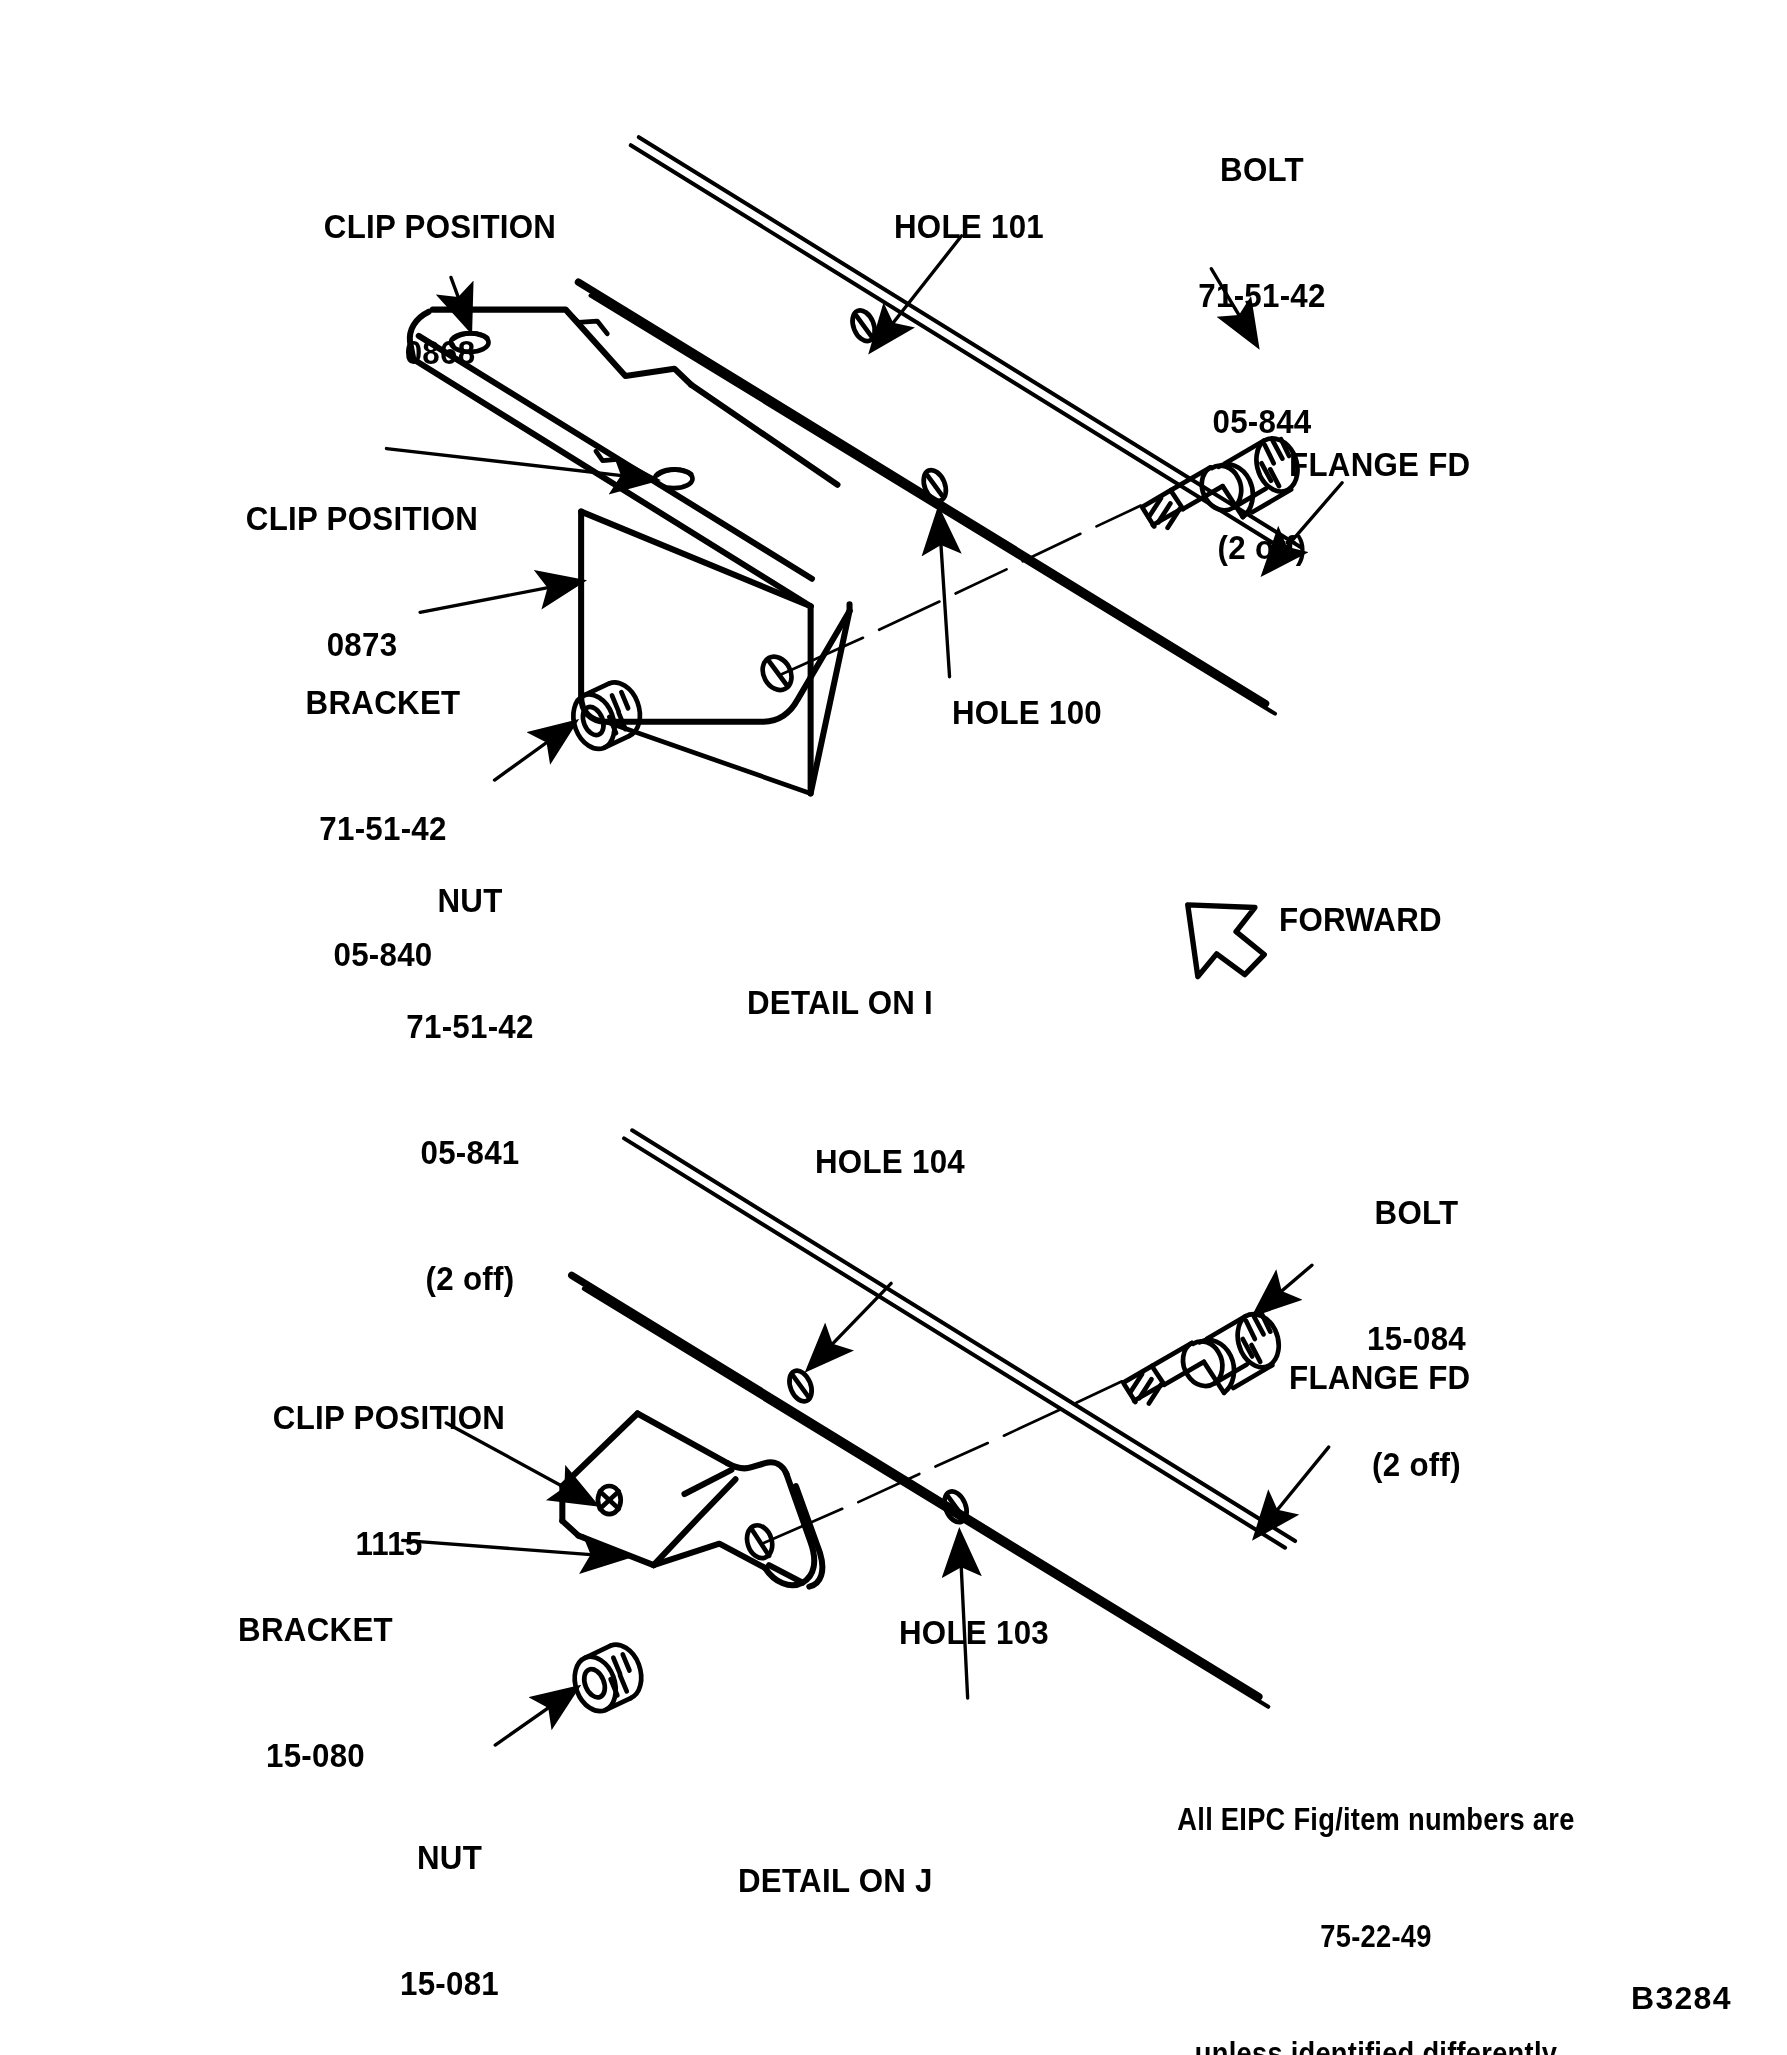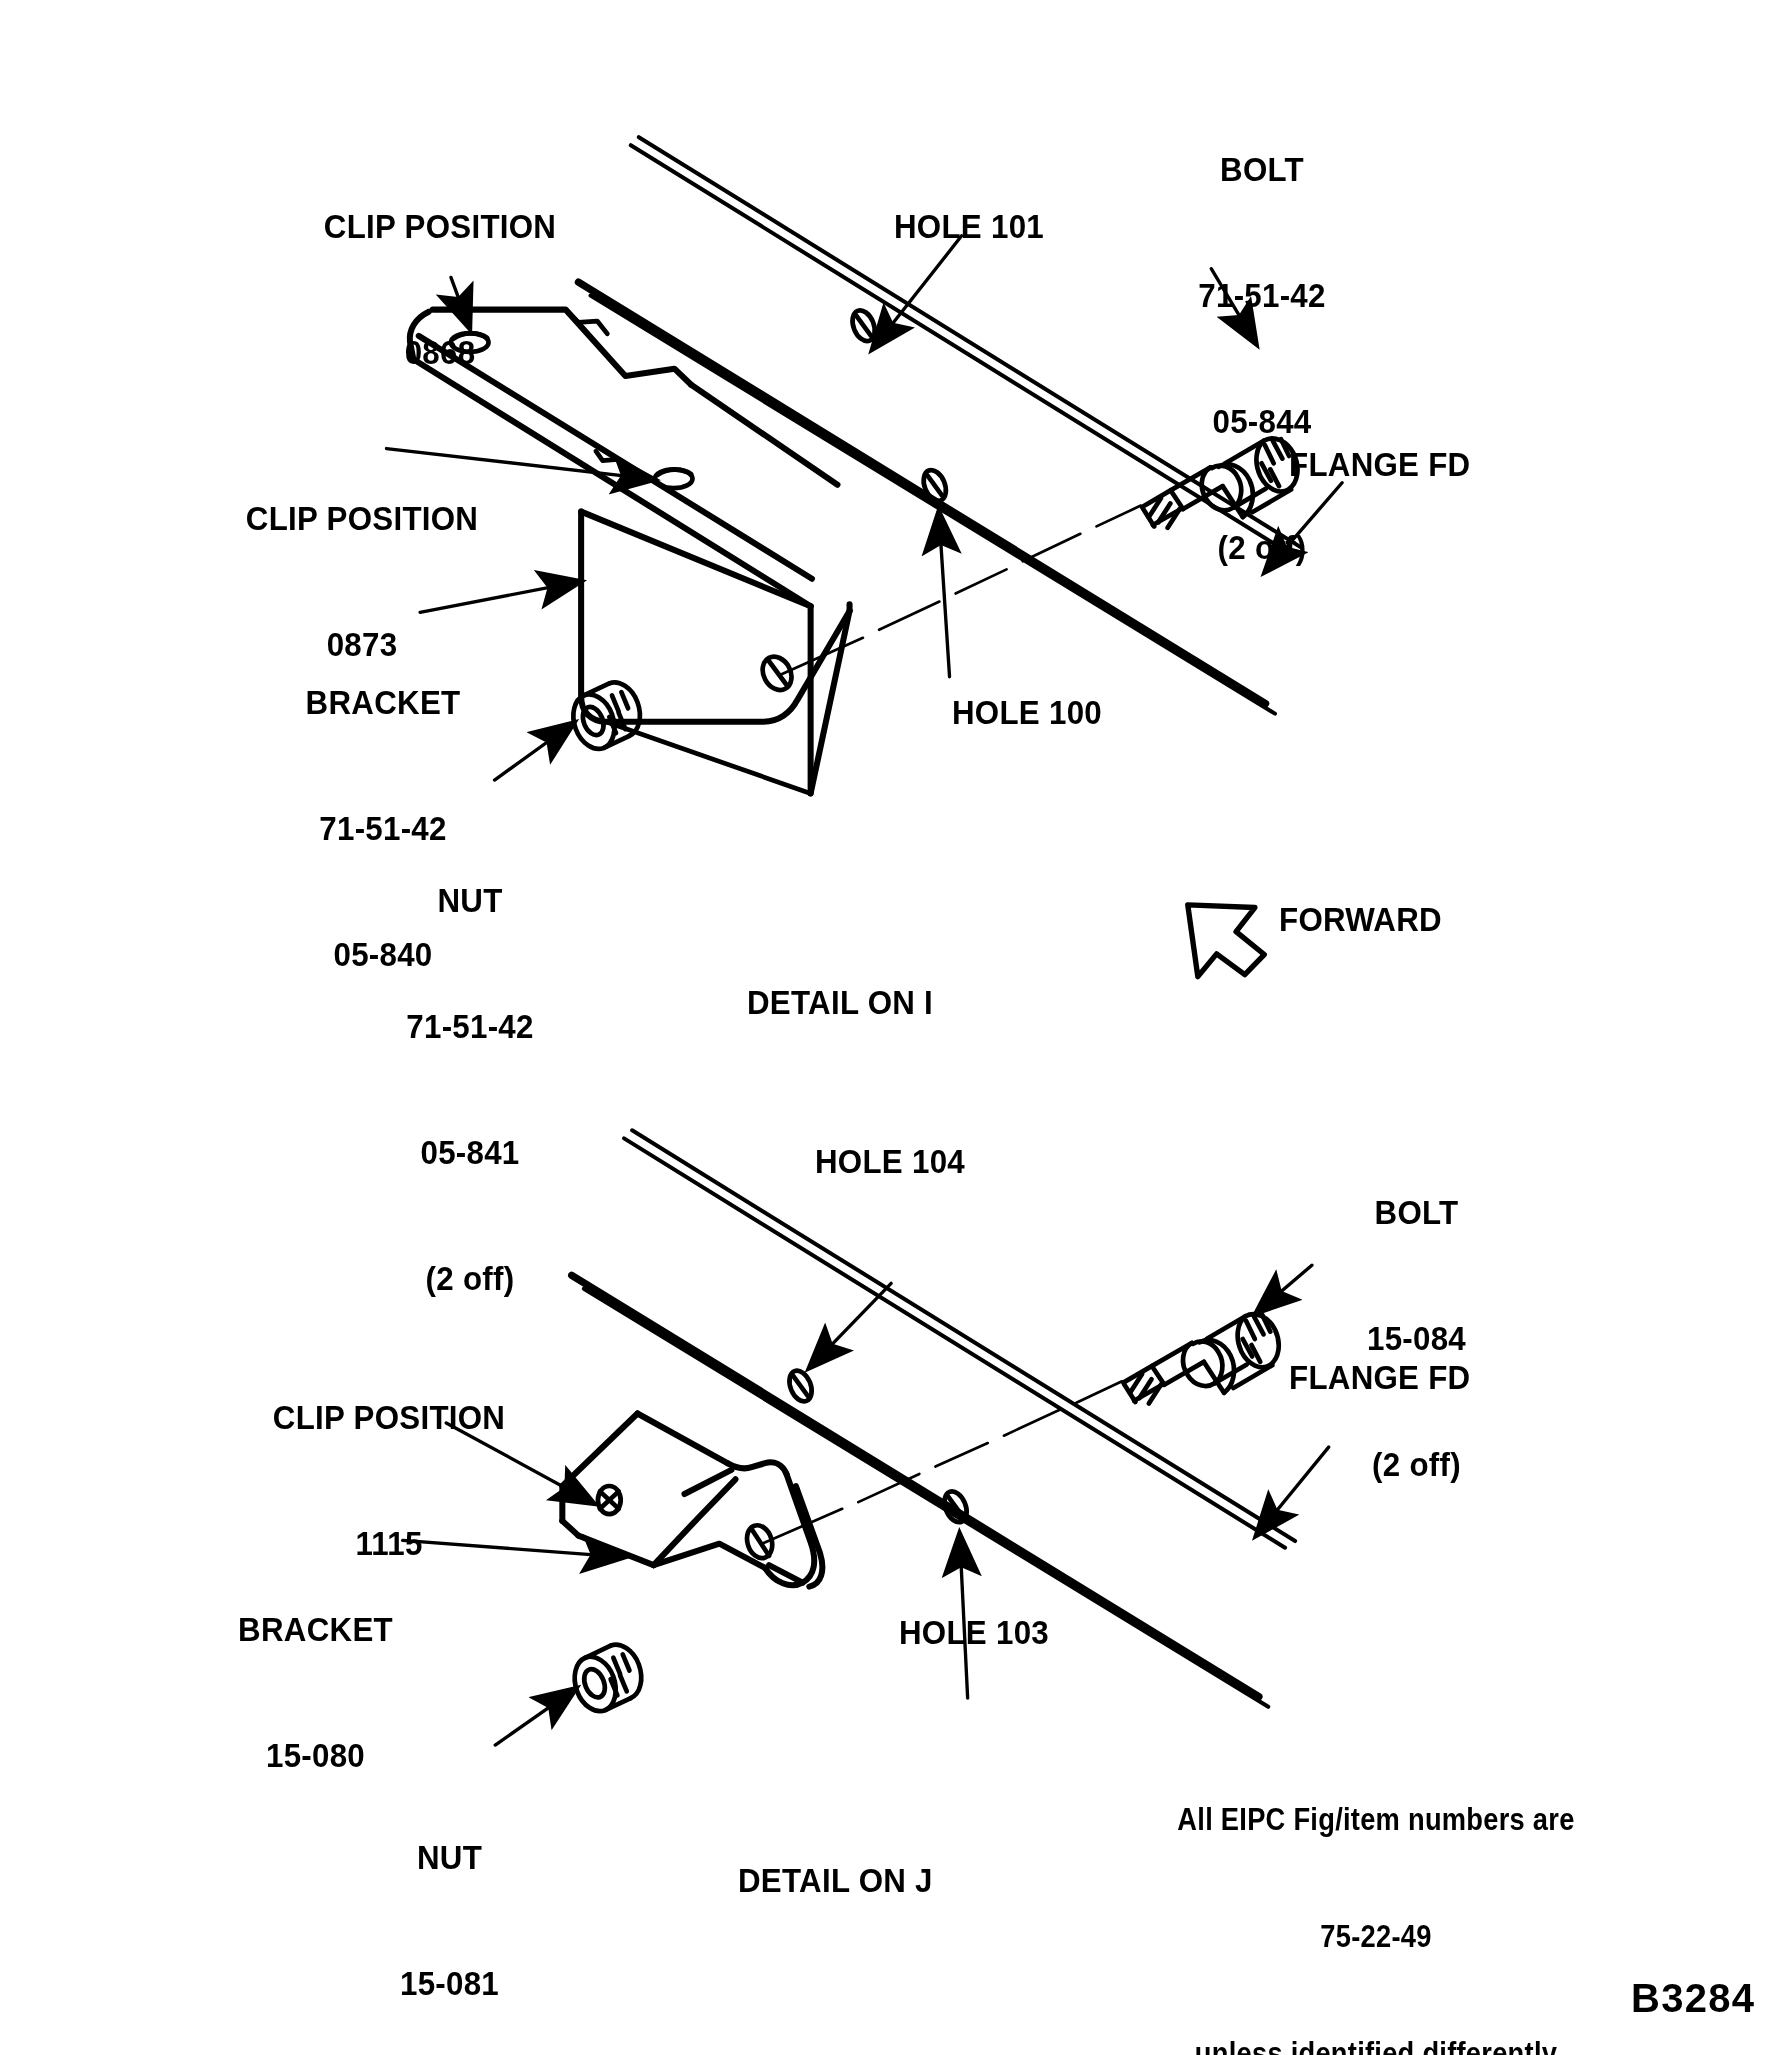--- a/index.html
+++ b/index.html
@@ -39,21 +39,21 @@
     transform-origin: center top;
   }
   .lbl.note {
     font-weight: 700;
     font-size: 31px;
     line-height: 39px;
     transform: scaleX(0.88);
   }
   .lbl.ref {
     font-weight: 700;
-    font-size: 40px;
+    font-size: 32px;
     letter-spacing: 1.3px;
     transform: scaleX(1);
   }
 </style>
 </head>
 <body>
 
 <div id="page">
 
   <svg class="layer" viewBox="0 0 2663 3063">

